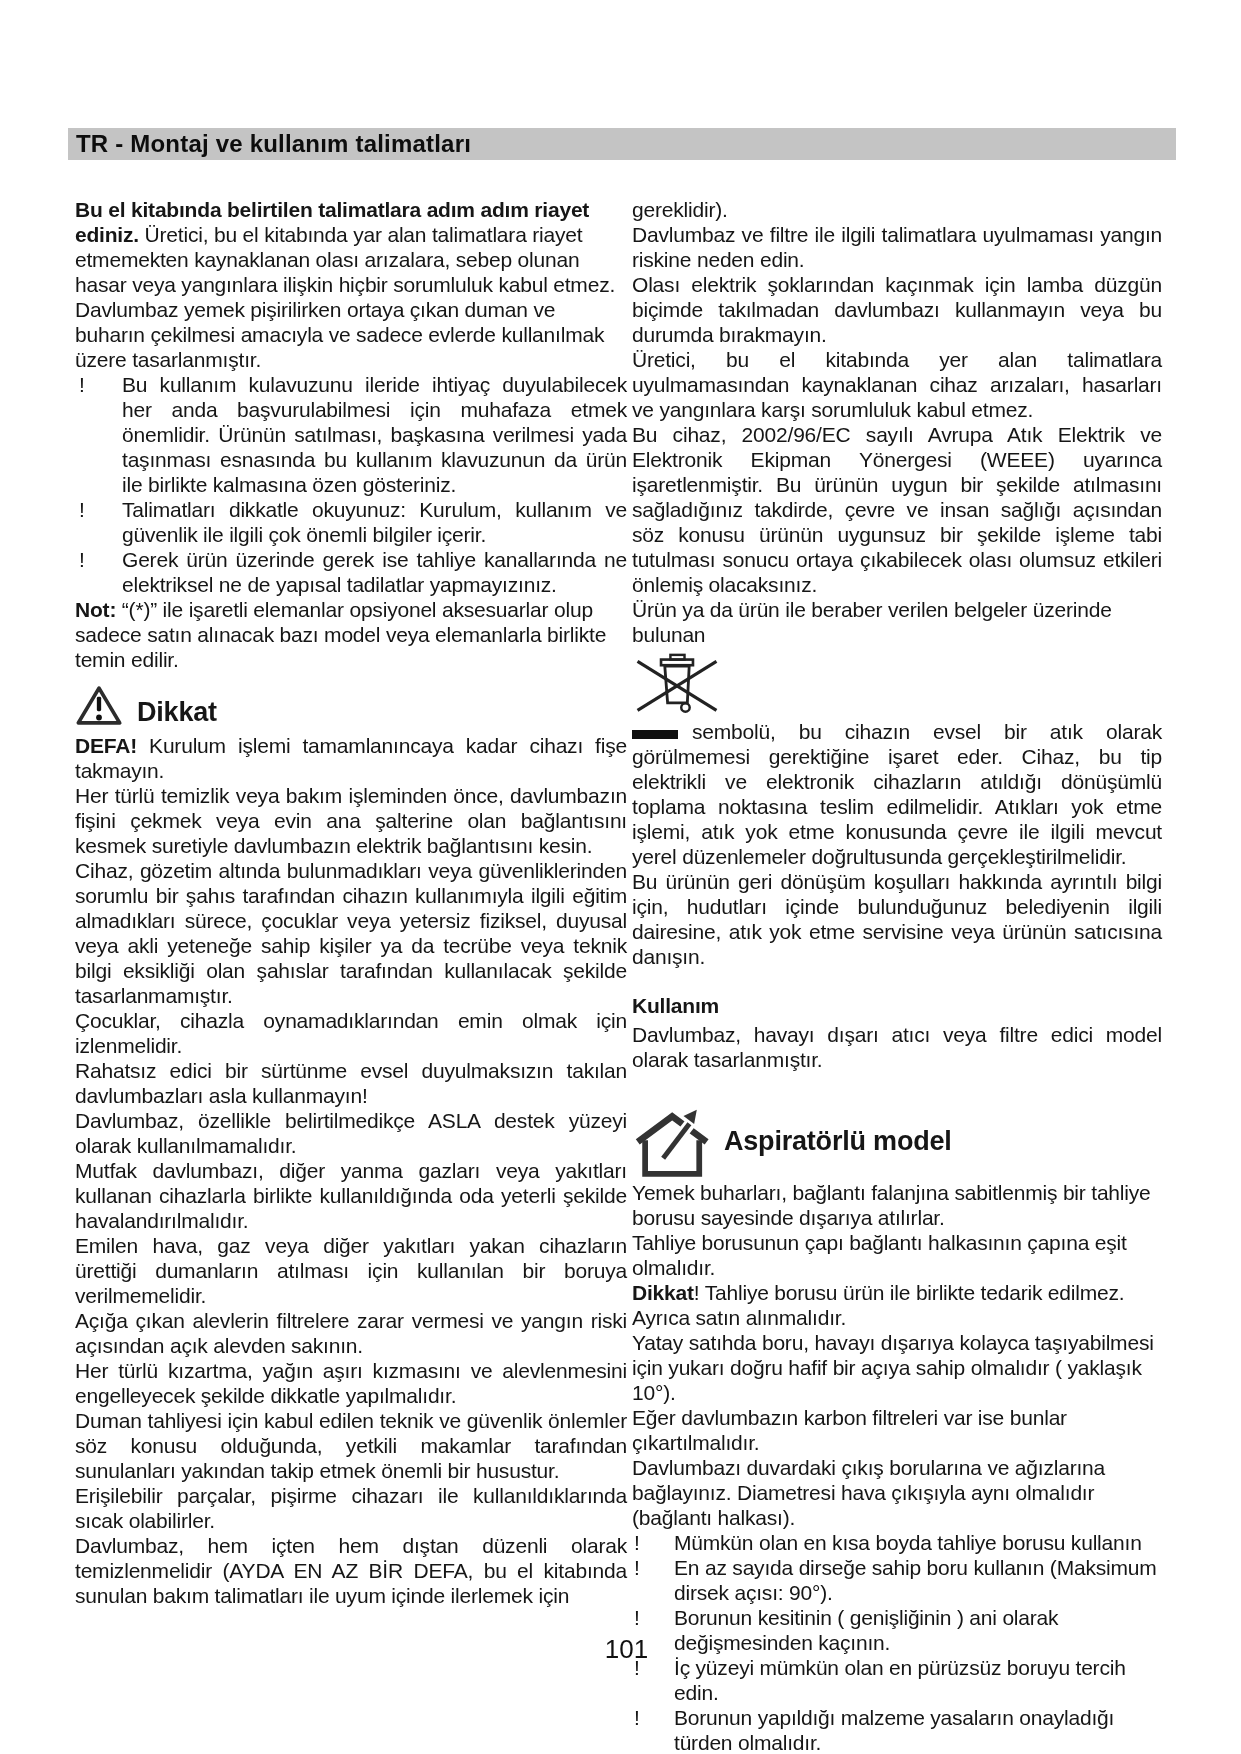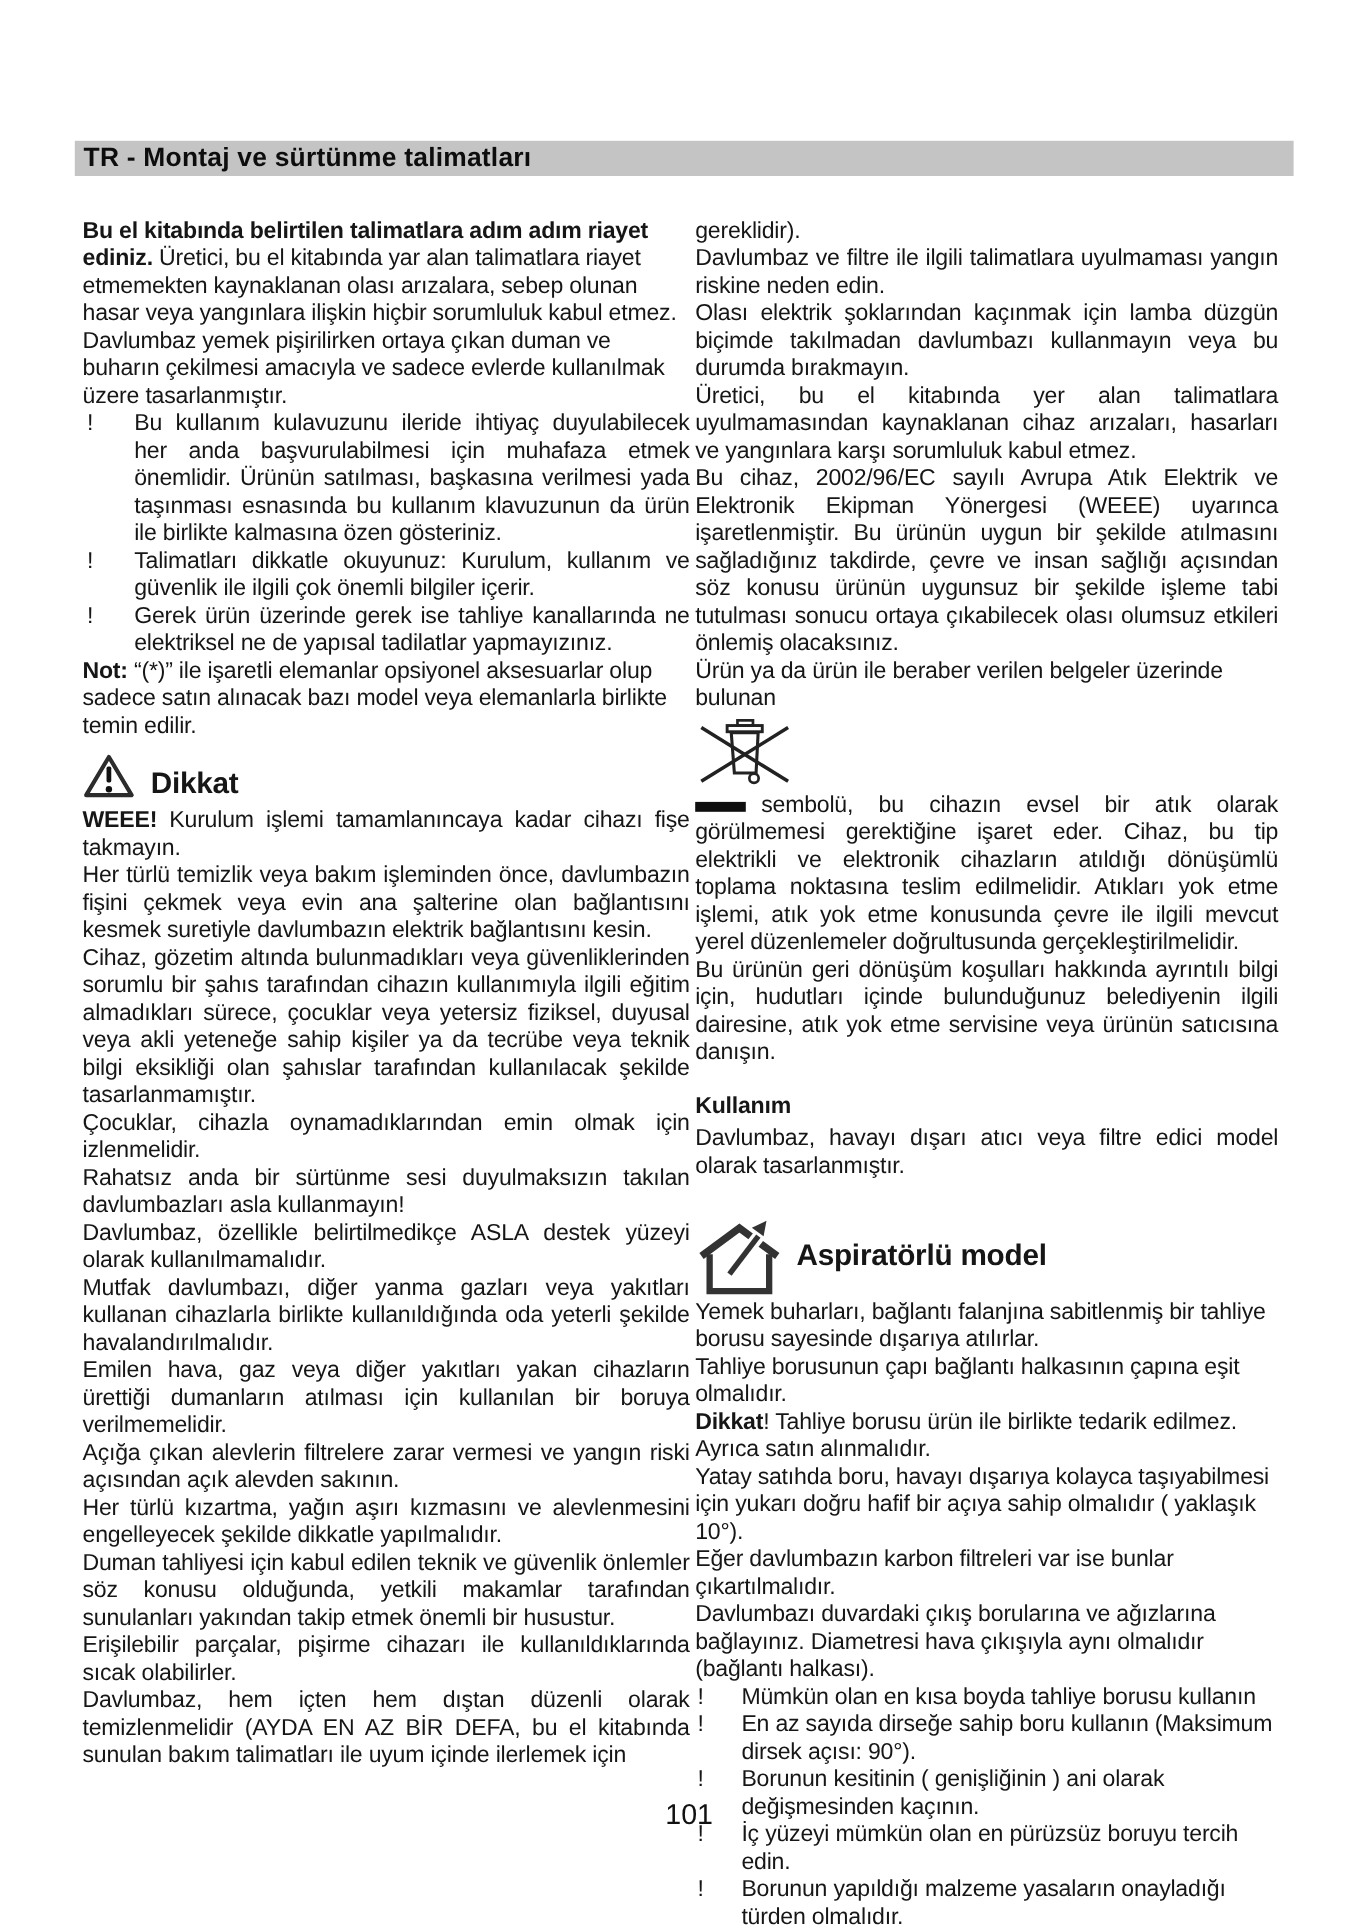--- a/index.html
+++ b/index.html
@@ -39,21 +39,21 @@
     margin-right:14px; vertical-align:baseline;
   }
   .page-number { position:absolute; left:12px; right:0; top:1634px; text-align:center; font-size:26px; color:#111; }
 </style>
 </head>
 <body>
 
 <div class="page">
 
   <div class="header-bar">
-    <span class="htitle">TR - Montaj ve sürtünme talimatları</span>
+    <span class="htitle">TR - Montaj ve kullanım talimatları</span>
   </div>
 
   <div class="columns">
 
     <div class="col left">
       <p class="rag"><b>Bu el kitabında belirtilen talimatlara adım adım riayet ediniz.</b><span> Üretici, bu el kitabında yar alan talimatlara riayet etmemekten kaynaklanan olası arızalara, sebep olunan hasar veya yangınlara ilişkin hiçbir sorumluluk kabul etmez.</span></p>
       <p class="rag">Davlumbaz yemek pişirilirken ortaya çıkan duman ve buharın çekilmesi amacıyla ve sadece evlerde kullanılmak üzere tasarlanmıştır.</p>
 
       <div class="bullet">
         <span class="bmark">!</span>
@@ -74,25 +74,25 @@
         <span class="icon-wrap">
           <svg width="48" height="43" viewBox="0 0 58 52" aria-hidden="true">
             <path d="M29 5 L54 47 L4 47 Z" fill="none" stroke="#2c2c2c" stroke-width="4.5" stroke-linejoin="round"></path>
             <rect x="26.4" y="15.5" width="5.2" height="17.5" rx="1.8" fill="#111"></rect>
             <circle cx="29" cy="40.5" r="3.5" fill="#111"></circle>
           </svg>
         </span>
         <span class="htext">Dikkat</span>
       </div>
 
-      <p class="just"><b>WEEE!</b><span> Kurulum işlemi tamamlanıncaya kadar cihazı fişe takmayın.</span></p>
+      <p class="just"><b>DEFA!</b><span> Kurulum işlemi tamamlanıncaya kadar cihazı fişe takmayın.</span></p>
       <p class="just">Her türlü temizlik veya bakım işleminden önce, davlumbazın fişini çekmek veya evin ana şalterine olan bağlantısını kesmek suretiyle davlumbazın elektrik bağlantısını kesin.</p>
       <p class="just">Cihaz, gözetim altında bulunmadıkları veya güvenliklerinden sorumlu bir şahıs tarafından cihazın kullanımıyla ilgili eğitim almadıkları sürece, çocuklar veya yetersiz fiziksel, duyusal veya akli yeteneğe sahip kişiler ya da tecrübe veya teknik bilgi eksikliği olan şahıslar tarafından kullanılacak şekilde tasarlanmamıştır.</p>
       <p class="just">Çocuklar, cihazla oynamadıklarından emin olmak için izlenmelidir.</p>
-      <p class="just">Rahatsız anda bir sürtünme sesi duyulmaksızın takılan davlumbazları asla kullanmayın!</p>
+      <p class="just">Rahatsız edici bir sürtünme evsel duyulmaksızın takılan davlumbazları asla kullanmayın!</p>
       <p class="just">Davlumbaz, özellikle belirtilmedikçe ASLA destek yüzeyi olarak kullanılmamalıdır.</p>
       <p class="just">Mutfak davlumbazı, diğer yanma gazları veya yakıtları kullanan cihazlarla birlikte kullanıldığında oda yeterli şekilde havalandırılmalıdır.</p>
       <p class="just">Emilen hava, gaz veya diğer yakıtları yakan cihazların ürettiği dumanların atılması için kullanılan bir boruya verilmemelidir.</p>
       <p class="just">Açığa çıkan alevlerin filtrelere zarar vermesi ve yangın riski açısından açık alevden sakının.</p>
       <p class="just">Her türlü kızartma, yağın aşırı kızmasını ve alevlenmesini engelleyecek şekilde dikkatle yapılmalıdır.</p>
       <p class="just">Duman tahliyesi için kabul edilen teknik ve güvenlik önlemler söz konusu olduğunda, yetkili makamlar tarafından sunulanları yakından takip etmek önemli bir husustur.</p>
       <p class="just">Erişilebilir parçalar, pişirme cihazarı ile kullanıldıklarında sıcak olabilirler.</p>
       <p class="just">Davlumbaz, hem içten hem dıştan düzenli olarak temizlenmelidir (AYDA EN AZ BİR DEFA, bu el kitabında sunulan bakım talimatları ile uyum içinde ilerlemek için</p>
     </div>
 

